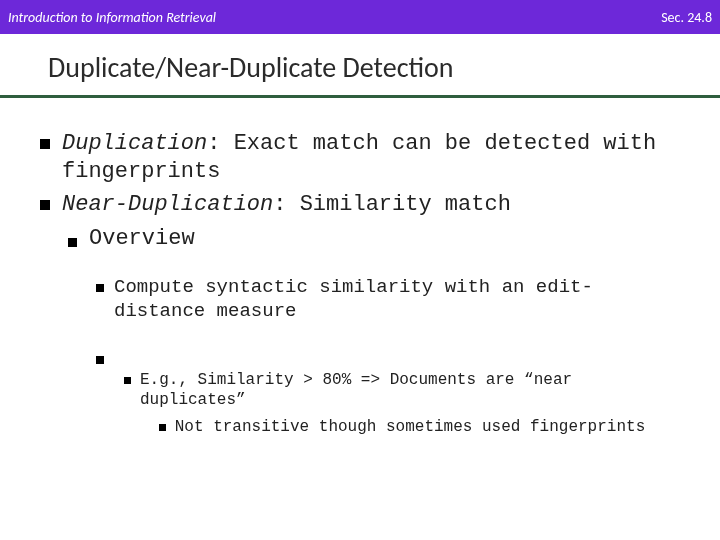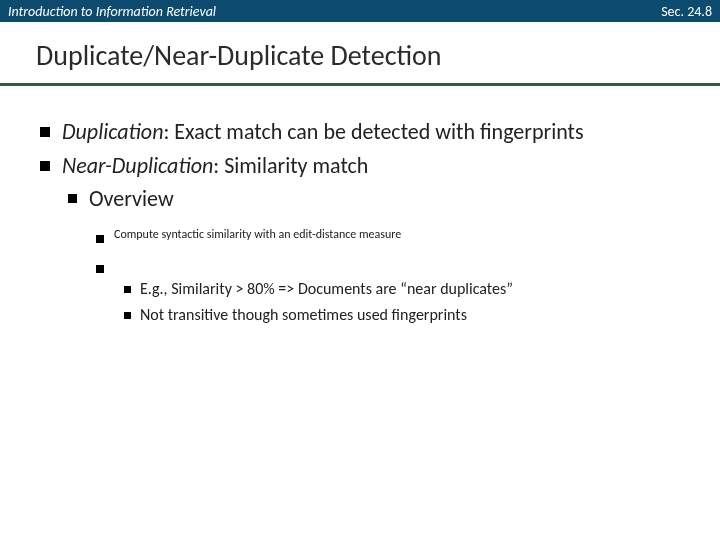--- a/index.html
+++ b/index.html
@@ -7,109 +7,111 @@
       width: 720px;
       height: 540px;
       font-family: Calibri, "Segoe UI", Arial, sans-serif;
       background: #ffffff;
       overflow: hidden;
     }
     .header-bar {
       display: flex;
       justify-content: space-between;
       align-items: center;
-      background: #0c4a6e;
+      background: #6d28d9;
       color: #ffffff;
-      height: 22px;
+      height: 34px;
       padding: 0 8px;
     }
     .header-left {
       font-style: italic;
       font-size: 14px;
     }
     .header-right {
       font-size: 14px;
     }
     .title-section {
       padding: 16px 0 8px 0;
     }
     .slide-title {
       font-size: 28px;
       font-weight: 400;
       color: #2b2b2b;
-      padding-left: 36px;
+      padding-left: 48px;
       padding-bottom: 4px;
     }
     .title-underline {
       height: 3px;
       background: #2e5e3e;
       margin-top: 6px;
     }
     .content {
       padding: 24px 40px 0 40px;
       color: #222;
+      font-family: Liberation Mono, monospace;
     }
     .level1 {
       display: flex;
       align-items: flex-start;
       margin-bottom: 6px;
       font-size: 22px;
       line-height: 1.25;
     }
     .level1 .bullet {
       width: 10px;
       height: 10px;
       background: #000;
       margin-top: 9px;
       margin-right: 12px;
       flex-shrink: 0;
     }
     .level1 .text { flex: 1; }
     .level2 {
       display: flex;
-      align-items: flex-start;
+      align-items: center;
       margin-left: 28px;
       margin-top: 4px;
       margin-bottom: 6px;
       font-size: 22px;
       line-height: 1.25;
     }
     .level2 .bullet {
       width: 9px;
       height: 9px;
       background: #000;
       margin-top: 9px;
       margin-right: 12px;
       flex-shrink: 0;
     }
     .level3 {
       display: flex;
       align-items: flex-start;
       margin-left: 56px;
-      margin-top: 14px;
+      margin-top: 24px;
       margin-bottom: 4px;
-      font-size: 12px;
+      font-size: 19px;
       line-height: 1.25;
     }
     .level3 .bullet {
       width: 8px;
       height: 8px;
       background: #000;
       margin-top: 8px;
       margin-right: 10px;
       flex-shrink: 0;
     }
     .level4 {
       display: flex;
       align-items: flex-start;
       margin-left: 84px;
       margin-top: 6px;
       margin-bottom: 2px;
       font-size: 16px;
       line-height: 1.3;
+      justify-content: center;
     }
     .level4 .bullet {
       width: 7px;
       height: 7px;
       background: #000;
       margin-top: 7px;
       margin-right: 9px;
       flex-shrink: 0;
     }
     .italic { font-style: italic; }

